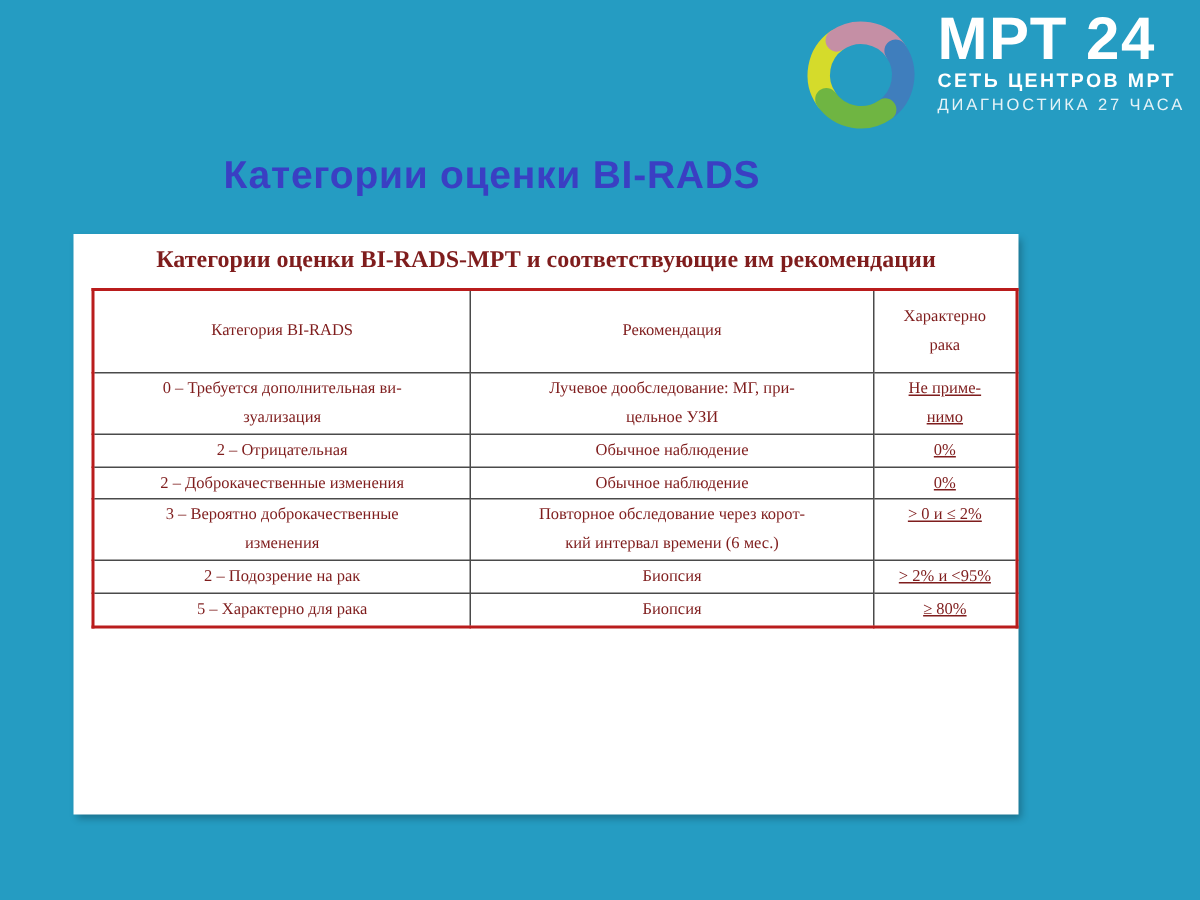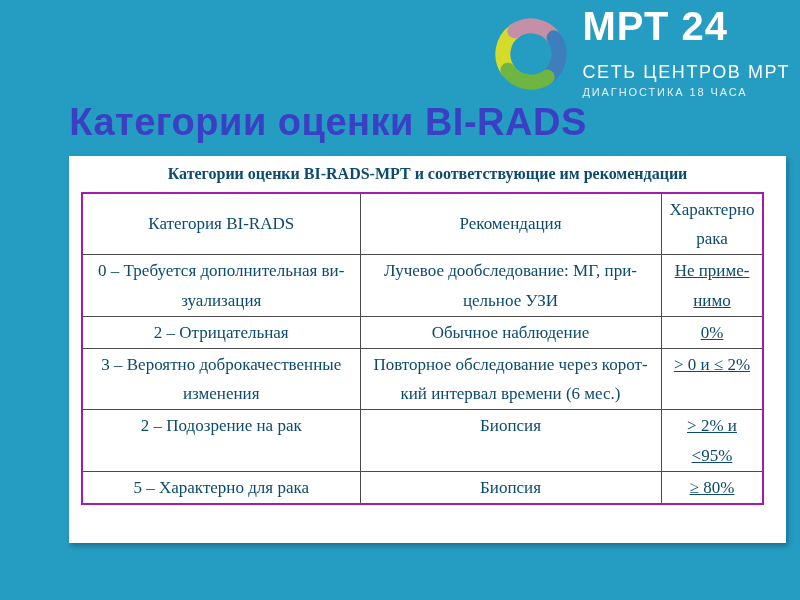--- a/index.html
+++ b/index.html
@@ -3,50 +3,50 @@
 <meta charset="utf-8">
 <style>
   html,body { margin:0; padding:0; }
   .slide {
     position:relative; width:800px; height:600px;
     background:#259CC2; overflow:hidden;
     font-family:"Liberation Sans", sans-serif;
   }
 
   
-  .logo { position:absolute; top:6px; right:10px; display:flex; align-items:flex-end; }
+  .logo { position:absolute; top:6px; right:10px; display:flex; align-items:flex-start; }
   .logo-icon { width:88px; height:88px; margin-right:7px; flex:0 0 auto; }
   .logo-text { color:#ffffff; display:flex; flex-direction:column; }
   .logo-title { font-size:40px; font-weight:bold; line-height:1.0; letter-spacing:1px; }
-  .logo-sub   { font-size:18px; font-weight:normal; letter-spacing:1.6px; margin-top:16px; }
+  .logo-sub   { font-size:13px; font-weight:bold; letter-spacing:1.6px; margin-top:0; }
   .logo-tag   { font-size:11px; font-weight:normal; letter-spacing:1.9px; margin-top:3px; opacity:.88; }
 
   
   .slide-title {
     position:absolute; top:101px; left:0; width:656px;
-    text-align:center; font-size:38px; font-weight:bold; color:#3A3FC3;
+    text-align:center; font-size:26px; font-weight:bold; color:#3A3FC3;
     letter-spacing:0.5px;
   }
 
   
   .panel {
-    position:absolute; left:69px; top:156px; width:717px; height:387px;
+    position:absolute; left:49px; top:156px; width:630px; height:387px;
     background:#ffffff; box-sizing:border-box; padding:6px 0 0 0;
     box-shadow:2px 3px 5px rgba(0,0,0,0.28);
-    font-family:"Liberation Serif", serif; color:#0c4a6e;
+    font-family:"Liberation Serif", serif; color:#7f1d1d;
   }
   .table-caption {
     text-align:center; font-weight:bold; font-size:16px; line-height:1.3;
     margin-top:2px;
   }
   table.birads {
     border-collapse:collapse; table-layout:fixed;
     margin:7px 0 0 12px;
-    font-size:17px;
-    border:2px solid #a21caf;
+    font-size:11px;
+    border:2px solid #b91c1c;
   }
   table.birads th, table.birads td {
     border:1px solid #4a4a4a;
     padding:1px 8px;
     line-height:1.72;
     white-space:pre-line;
     overflow:hidden;
   }
   table.birads th {
     font-weight:normal; text-align:center; vertical-align:middle; height:52px;
@@ -66,21 +66,21 @@
           <path d="M18 50 A32 32 0 0 1 50 18" fill="none" stroke="#D5DB2B" stroke-width="17" stroke-linecap="round"></path>
           <path d="M18 50 A32 32 0 0 1 50 18" fill="none" stroke="#C58FA5" stroke-width="17" stroke-linecap="round" transform="rotate(90 50 50)"></path>
           <path d="M18 50 A32 32 0 0 1 50 18" fill="none" stroke="#3F7EBD" stroke-width="17" stroke-linecap="round" transform="rotate(180 50 50)"></path>
           <path d="M18 50 A32 32 0 0 1 50 18" fill="none" stroke="#6FB542" stroke-width="17" stroke-linecap="round" transform="rotate(270 50 50)"></path>
         </g>
       </svg>
     </span>
     <span class="logo-text">
       <span class="logo-title">МРТ 24</span>
       <span class="logo-sub">СЕТЬ ЦЕНТРОВ МРТ</span>
-      <span class="logo-tag">ДИАГНОСТИКА 18 ЧАСА</span>
+      <span class="logo-tag">ДИАГНОСТИКА 27 ЧАСА</span>
     </span>
   </div>
 
   <div class="slide-title">Категории оценки BI-RADS</div>
 
   <div class="panel">
     <div class="table-caption">Категории оценки BI-RADS-МРТ и соответствующие им рекомендации</div>
     <table class="birads">
       <colgroup>
         <col style="width:278px">
@@ -103,20 +103,25 @@
 цельное УЗИ</td>
             <td class="col3">Не приме-
 нимо</td>
           </tr>
           <tr>
             <td>2 – Отрицательная</td>
             <td>Обычное наблюдение</td>
             <td class="col3">0%</td>
           </tr>
           <tr>
+            <td>2 – Доброкачественные изменения</td>
+            <td>Обычное наблюдение</td>
+            <td class="col3">0%</td>
+          </tr>
+          <tr>
             <td>3 – Вероятно доброкачественные
 изменения</td>
             <td>Повторное обследование через корот-
 кий интервал времени (6 мес.)</td>
             <td class="col3">&gt; 0 и ≤ 2%</td>
           </tr>
           <tr>
             <td>2 – Подозрение на рак</td>
             <td>Биопсия</td>
             <td class="col3">&gt; 2% и &lt;95%</td>

